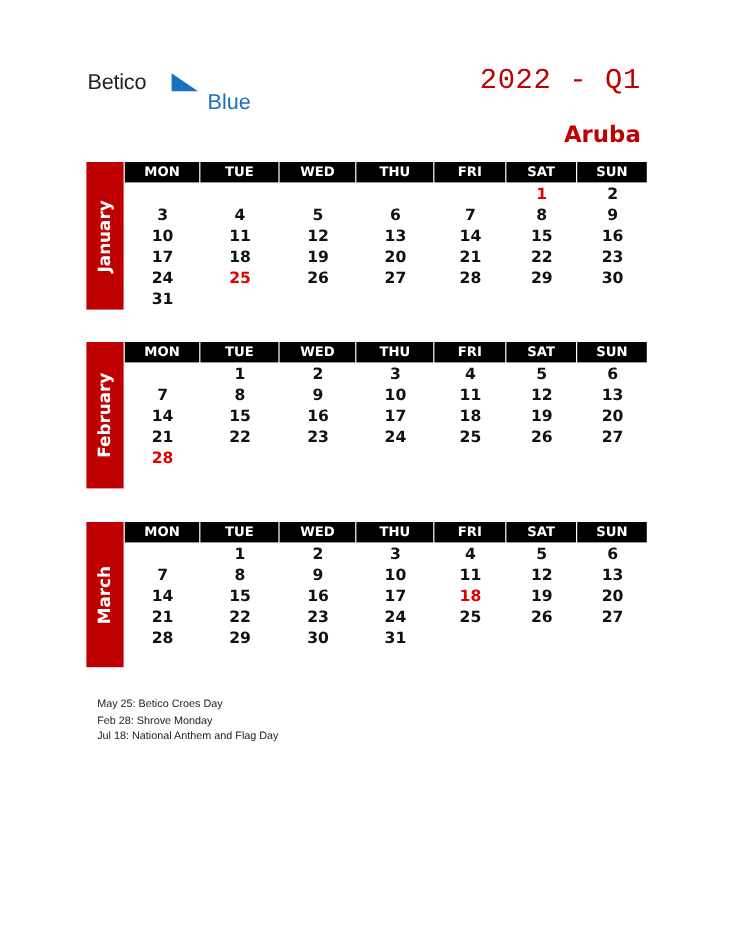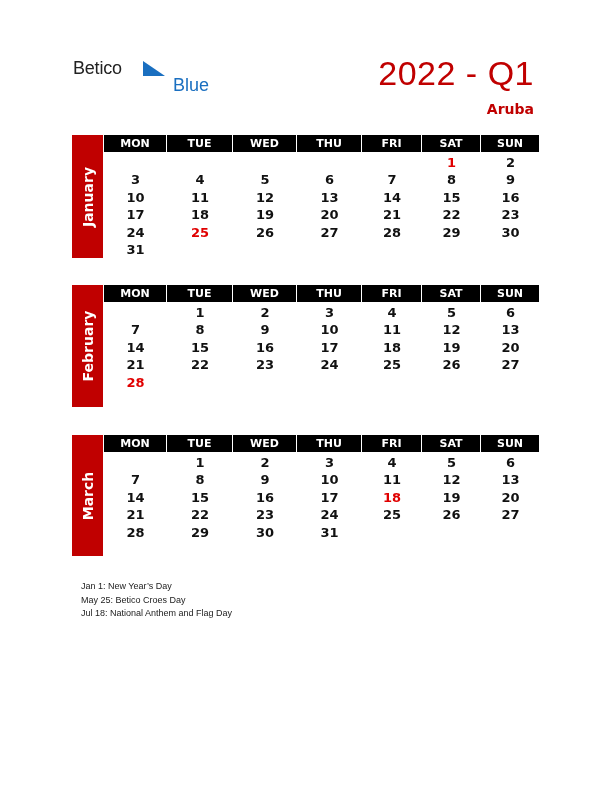--- a/index.html
+++ b/index.html
@@ -1,22 +1,22 @@
 <!DOCTYPE html>
 <html><head>
 <meta charset="utf-8">
 <style>
   html, body { margin:0; padding:0; background:#ffffff; }
   body { width:612px; height:792px; position:relative; overflow:hidden; font-family:"DejaVu Sans", sans-serif; }
   .logo { position:absolute; left:73px; top:58px; }
   .logo-general { position:absolute; left:0; top:0; font-family:"Liberation Sans", sans-serif; font-size:18px; color:#222; letter-spacing:-0.2px; white-space:nowrap; }
   .logo-blue { position:absolute; left:52px; top:17px; font-family:"Liberation Sans", sans-serif; font-size:18px; color:#1a6fc0; white-space:nowrap;margin-left:48px; }
   .logo-tri { position:absolute; left:70px; top:3px; width:0; height:0; border-left:22px solid #1a6fc0; border-top:15px solid transparent; }
-  .title { position:absolute; right:78px; top:54px; font-family:Liberation Sans, sans-serif; font-size:34px; color:#c00000; letter-spacing:0.5px; white-space:nowrap; }
-  .country { position:absolute; right:78px; top:101px; font-family:"DejaVu Sans", sans-serif; font-weight:bold; font-size:14px; color:#c00000; white-space:nowrap; }
+  .title { position:absolute; right:78px; top:54px; font-family:Liberation Mono, monospace; font-size:24px; color:#c00000; letter-spacing:0.5px; white-space:nowrap; }
+  .country { position:absolute; right:78px; top:101px; font-family:"DejaVu Sans", sans-serif; font-weight:bold; font-size:19px; color:#c00000; white-space:nowrap; }
   .month { position:absolute; left:72px; width:468px; }
   .month-bar { position:absolute; left:0; top:0; width:31px; background:#c00000; }
   .month-bar span { position:absolute; left:50%; top:50%; transform:translate(-50%,-50%) rotate(-90deg); color:#fff; font-family:"DejaVu Sans", sans-serif; font-weight:bold; font-size:14px; white-space:nowrap; }
   .hdr { position:absolute; top:0; height:17px; background:#000; color:#fff; font-family:"DejaVu Sans", sans-serif; font-weight:bold; font-size:11px; line-height:17px; text-align:center; }
   .cell { position:absolute; height:17px; font-family:"DejaVu Sans", sans-serif; font-weight:bold; font-size:13px; line-height:17px; text-align:center; color:#111; }
   .cell.holiday { color:#e00000; }
   .notes { position:absolute; left:81px; top:580px; font-family:"Liberation Sans", sans-serif; font-size:9px; color:#222; line-height:13.7px; }
 </style>
 </head>
 <body>
@@ -153,16 +153,16 @@
       <div class="cell" style="left: 350px; width: 59px; top: 71.2px;">26</div>
       <div class="cell" style="left: 409px; width: 59px; top: 71.2px;">27</div>
       <div class="cell" style="left: 32px; width: 63px; top: 88.6px;">28</div>
       <div class="cell" style="left: 95px; width: 66px; top: 88.6px;">29</div>
       <div class="cell" style="left: 161px; width: 64px; top: 88.6px;">30</div>
       <div class="cell" style="left: 225px; width: 65px; top: 88.6px;">31</div>
     </div>
   </div>
 
 <div class="notes" id="notes">
-    <div>Jan 1: New Year’s Day</div>
     <div>May 25: Betico Croes Day</div>
+    <div>Feb 28: Shrove Monday</div>
     <div>Jul 18: National Anthem and Flag Day</div>
   </div>
 
 </body></html>

